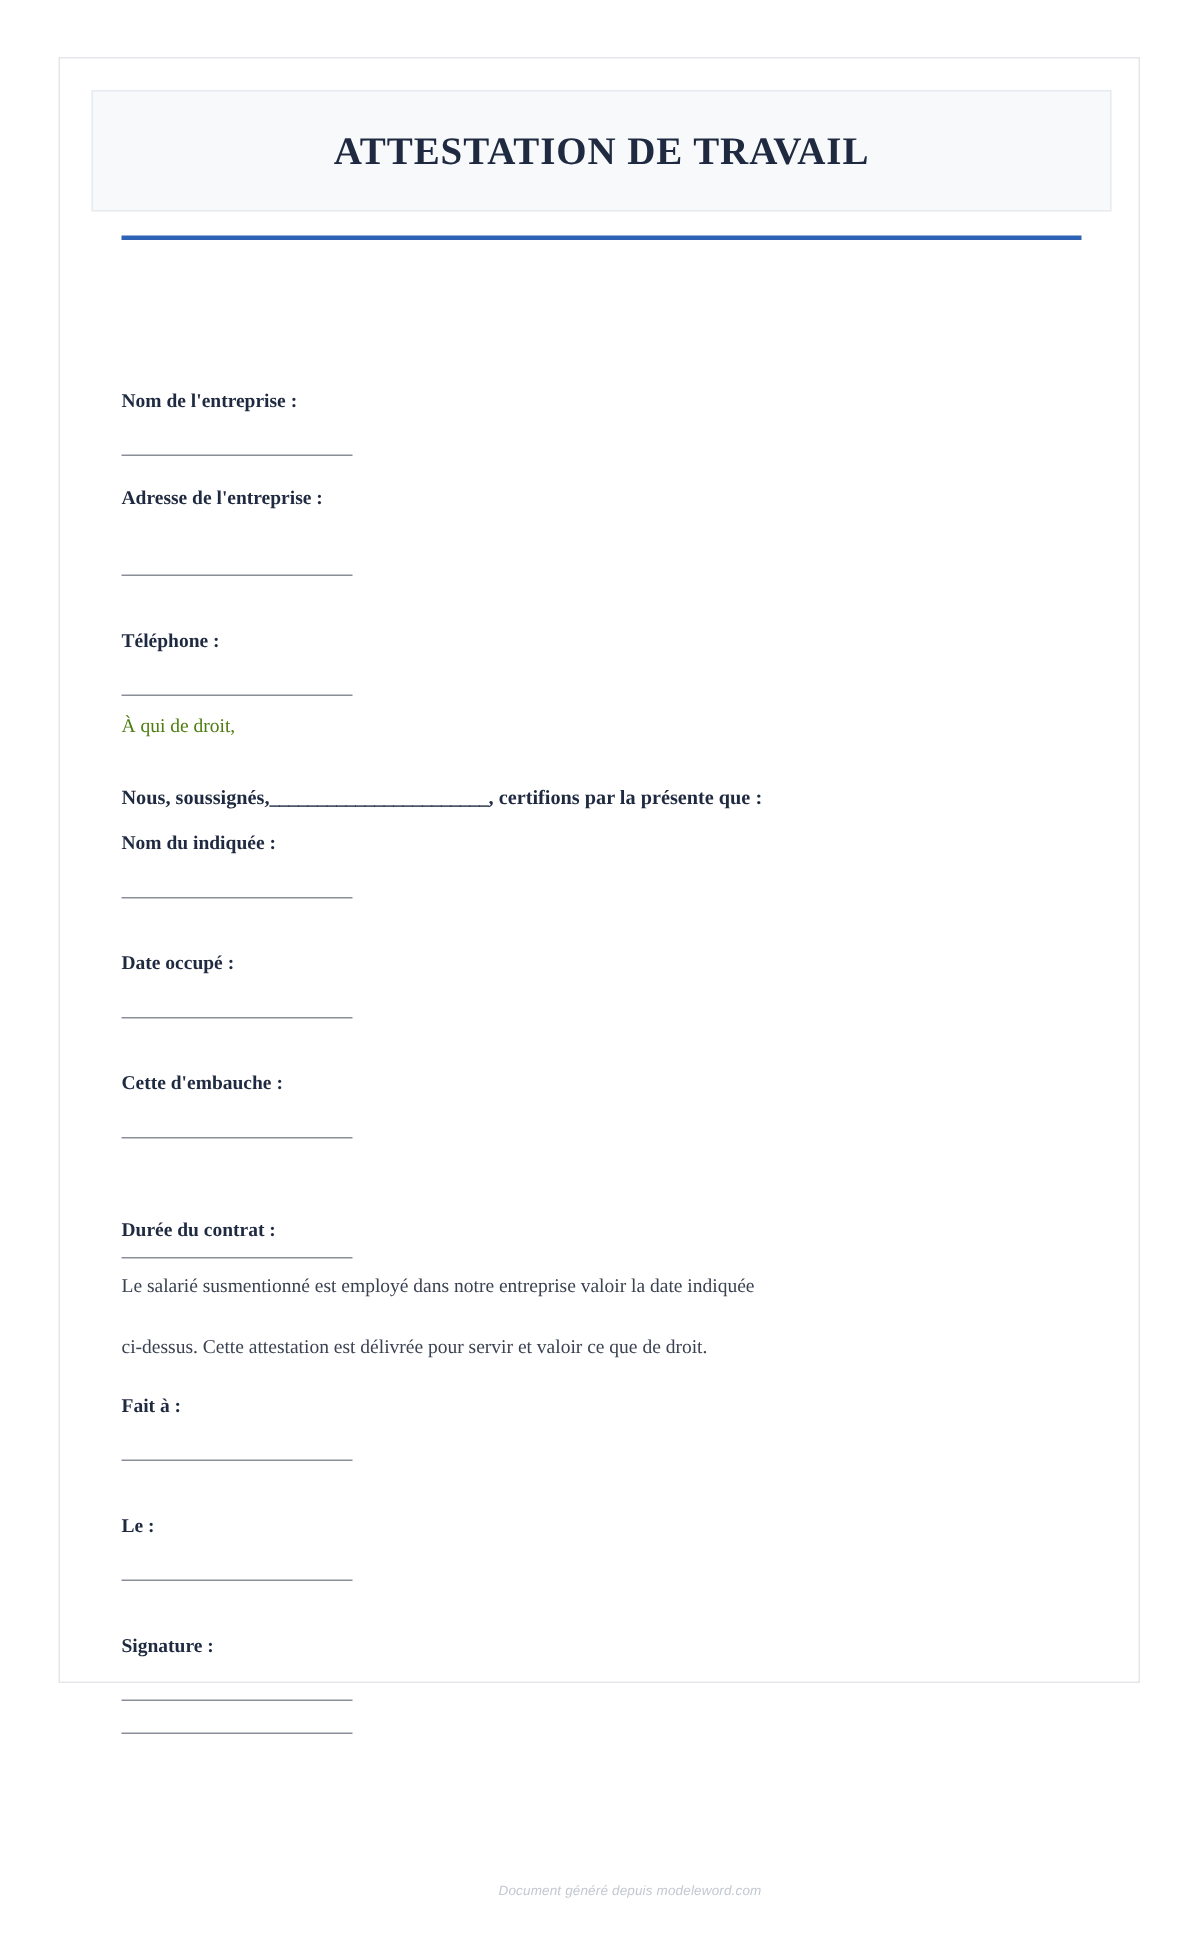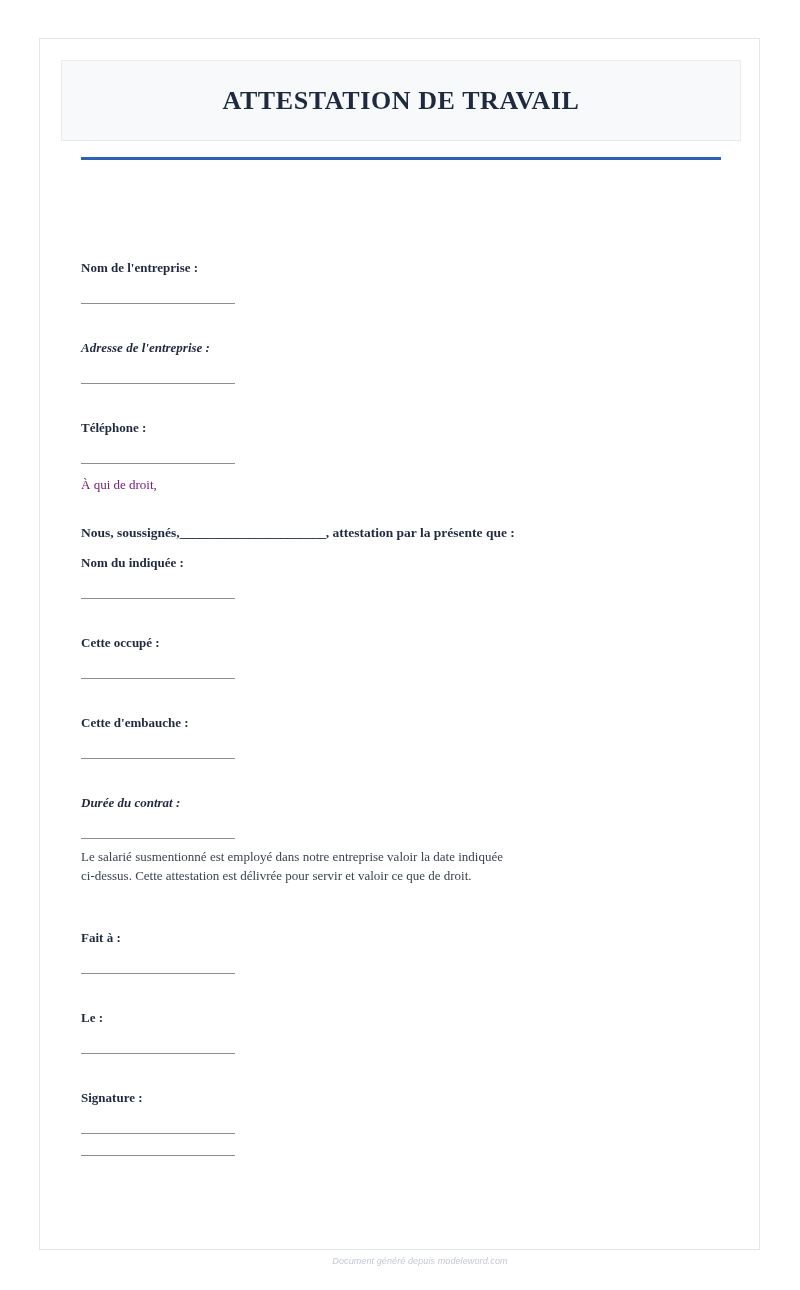--- a/index.html
+++ b/index.html
@@ -14,21 +14,21 @@
     -webkit-font-smoothing: antialiased;
     position: relative;
     overflow: hidden;
   }
 
   .page-sheet {
     position: absolute;
     left: 39px;
     top: 38px;
     width: 721px;
-    height: 1212px;
+    height: 1084px;
     background: #ffffff;
     border: 1px solid #e4e6ea;
     box-sizing: border-box;
   }
 
   
   .doc-header {
     position: absolute;
     left: 21px;          
     top: 21px;           
@@ -80,21 +80,21 @@
     width: 154px;
     height: 0;
     border-top: 1px solid #8a8f97;
     margin: 0;
   }
 
   .plain-text {
     font-family: "Liberation Serif", "DejaVu Serif", serif;
     font-size: 13px;
     font-weight: normal;
-    color: #701a75;
+    color: #4d7c0f;
     line-height: 1;
     white-space: nowrap;
   }
 
   .statement-line {
     font-family: "Liberation Serif", "DejaVu Serif", serif;
     font-size: 13.5px;
     font-weight: bold;
     color: #1f2a41;
     line-height: 1;
@@ -151,61 +151,61 @@
 
   <div class="accent-rule"></div>
 
   <div class="doc-body">
 
     <div class="abs" style="top:79px;">
       <span class="field-label">Nom de l'entreprise :</span>
     </div>
     <div class="abs field-rule" style="top:124px;"></div>
 
-    <div class="abs" style="top:159px;font-style:italic;">
+    <div class="abs" style="top:144px;">
       <span class="field-label">Adresse de l'entreprise :</span>
     </div>
     <div class="abs field-rule" style="top:204px;"></div>
 
     <div class="abs" style="top:239px;">
       <span class="field-label">Téléphone :</span>
     </div>
     <div class="abs field-rule" style="top:284px;"></div>
 
     <div class="abs" style="top:296px;">
       <span class="plain-text">À qui de droit,</span>
     </div>
 
     <div class="abs" style="top:344px;">
-      <span class="statement-line">Nous, soussignés,</span><span class="statement-line inline-blank">_______________________</span><span class="statement-line">, attestation par la présente que :</span>
+      <span class="statement-line">Nous, soussignés,</span><span class="statement-line inline-blank">_______________________</span><span class="statement-line">, certifions par la présente que :</span>
     </div>
 
     <div class="abs" style="top:374px;">
       <span class="field-label">Nom du indiquée :</span>
     </div>
     <div class="abs field-rule" style="top:419px;"></div>
 
     <div class="abs" style="top:454px;">
-      <span class="field-label">Cette occupé :</span>
+      <span class="field-label">Date occupé :</span>
     </div>
     <div class="abs field-rule" style="top:499px;"></div>
 
     <div class="abs" style="top:534px;">
       <span class="field-label">Cette d'embauche :</span>
     </div>
     <div class="abs field-rule" style="top:579px;"></div>
 
-    <div class="abs" style="top:614px;font-style:italic;">
+    <div class="abs" style="top:632px;">
       <span class="field-label">Durée du contrat :</span>
     </div>
     <div class="abs field-rule" style="top:659px;"></div>
 
     <div class="abs paragraph" style="top:671px;">
       <span class="pline">Le salarié susmentionné est employé dans notre entreprise valoir la date indiquée</span>
-      <span class="pline" style="margin-top:6px;">ci-dessus. Cette attestation est délivrée pour servir et valoir ce que de droit.</span>
+      <span class="pline" style="margin-top:28px;">ci-dessus. Cette attestation est délivrée pour servir et valoir ce que de droit.</span>
     </div>
 
     <div class="abs" style="top:749px;text-align:right;">
       <span class="field-label">Fait à :</span>
     </div>
     <div class="abs field-rule" style="top:794px;"></div>
 
     <div class="abs" style="top:829px;text-align:center;">
       <span class="field-label">Le :</span>
     </div>

